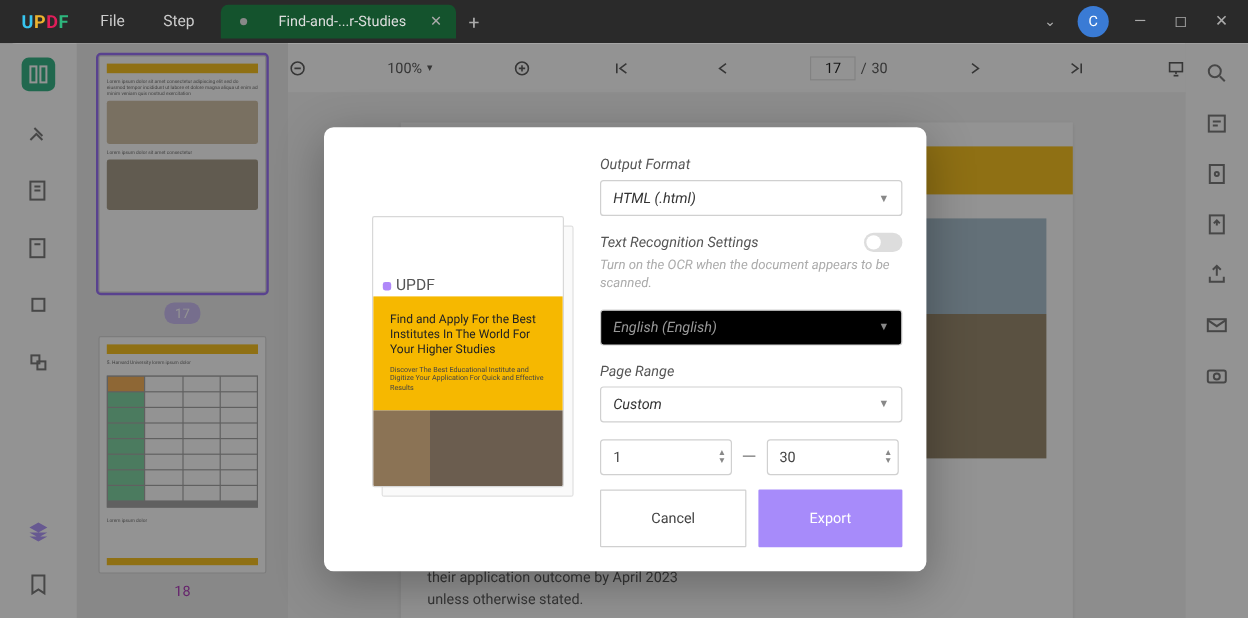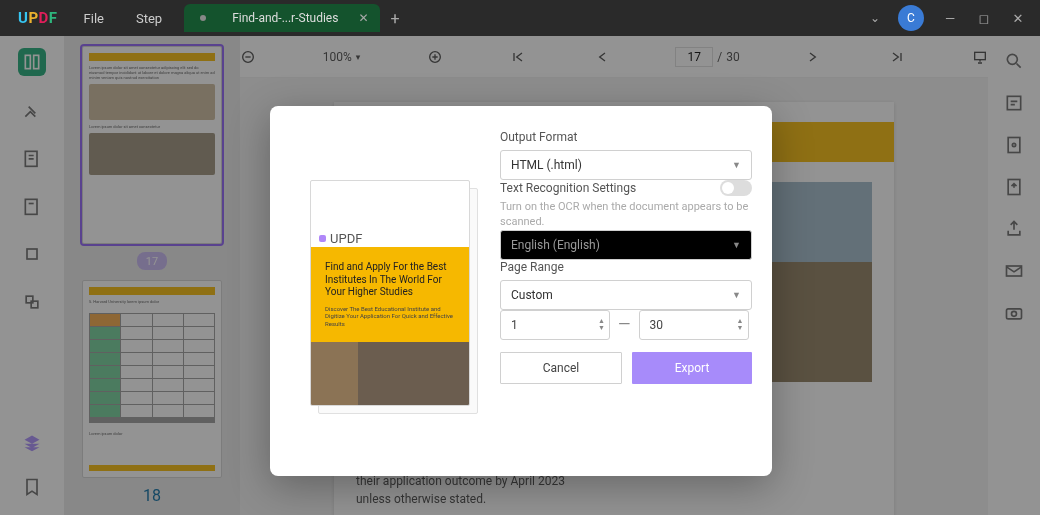--- a/index.html
+++ b/index.html
@@ -34,21 +34,21 @@
 .lefticons .layers { color:#a78bfa;}
 
 .thumbs { width:176px; background:#e9e9e9; padding:10px; overflow:hidden;}
 .thumb-card { width:140px; height:198px; background:#fff; margin:0 auto 8px; border:1px solid #d0d0d0; border-radius:2px; padding:6px; display:flex; flex-direction:column; gap:4px;}
 .thumb-card.sel { outline:2px solid #8b5cf6;}
 .tc-bar { height:8px; background:#f6b800;}
 .tc-lines { font-size:4px; color:#555; line-height:5px;}
 .tc-img { flex:0 0 auto; background:#cbb89a; height:36px; border-radius:2px;}
 .tc-img2 { background:#9a8f79; height:42px;}
 .page-badge { width:30px; height:18px; background:#c5b4f2; border-radius:8px; color:#fff; font-size:11px; display:flex; align-items:center; justify-content:center; margin:2px auto 10px;}
-.page-num { text-align:center; font-size:16px; color:#0369a1; margin-top:4px;}
+.page-num { text-align:center; font-size:12px; color:#a21caf; margin-top:4px;}
 .thumb-card.table .tbl { border:1px solid #999; height:110px; display:grid; grid-template-columns:repeat(4,1fr); grid-auto-rows:12px; gap:1px; background:#999;}
 .thumb-card.table .tbl div { background:#fff;}
 .thumb-card.table .tbl .g { background:#6ecf97;}
 .thumb-card.table .tbl .o { background:#f4a742;}
 
 
 .doc { flex:1; position:relative; background:#f3f3f3; display:flex; flex-direction:column;}
 .doc-toolbar { height:42px; background:#fff; display:flex; align-items:center; justify-content:space-between; gap:20px; font-size:12px; color:#444; border-bottom:1px solid #eee;}
 .doc-toolbar .t { display:flex; align-items:center; gap:4px; cursor:pointer; }
 .doc-toolbar svg { width:16px; height:16px; }
@@ -79,35 +79,35 @@
 .preview-stack .front { position:absolute; inset:0; background:#fff; border:1px solid #d8d8d8; border-radius:2px; overflow:hidden;}
 .front .ptop { height:18px; display:flex; align-items:center; padding:0 8px; font-size:13px; color:#555;margin-top:48px;}
 .front .ptop .plogo { width:7px; height:7px; background:#b088f9; border-radius:2px; margin-right:4px;}
 .front .pyell { background:#f6b800; padding:14px 14px;}
 .front .pyell h4 { font-size:10px; font-weight:400; color:#222; line-height:1.25; margin-bottom:6px;}
 .front .pyell .sub { font-size:6px; color:#444; line-height:1.3;}
 .front .pimg { height:90px; background:linear-gradient(90deg,#8b7355 30%,#6b5d4f 30%);}
 
 .dialog-right { flex:1; padding-left:10px;}
 .fieldlabel { font-size:12px; color:#555; margin-bottom:6px;}
-.field-row { }
+.field-row { margin-bottom:14px;font-style:italic;}
 .select { height:30px; border:1px solid #d0d0d0; border-radius:3px; padding:0 28px 0 10px; font-size:12px; color:#333; background:#fff; display:flex; align-items:center; position:relative; cursor:pointer;}
 .select .car { position:absolute; right:10px; font-size:9px; color:#888;}
 .select.disabled { background:#000000; color:#999;}
 .hint { font-size:11px; color:#aaa; line-height:1.4; margin-top:3px;}
 .toggle { width:32px; height:16px; background:#ddd; border-radius:8px; position:relative; cursor:pointer;}
 .toggle .knob { width:12px; height:12px; background:#fff; border-radius:50%; position:absolute; top:2px; left:2px;}
 .ocrhead { display:flex; align-items:center; justify-content:space-between;}
 .ocrhead .fieldlabel { margin:0;}
 .numrow { display:flex; align-items:center; gap:8px;}
 .numinput { width:110px; height:30px; border:1px solid #d0d0d0; border-radius:3px; padding:0 20px 0 10px; font-size:12px; color:#444; display:flex; align-items:center; position:relative;}
 .numinput .stepper { position:absolute; right:4px; display:flex; flex-direction:column; font-size:7px; color:#888; line-height:7px;}
 .dash { color:#888;}
 .btnrow { display:flex; gap:10px; margin-top:12px;}
-.btn { height:32px; border-radius:1px; font-size:12px; display:flex; align-items:center; justify-content:center; cursor:pointer; flex:1; }
+.btn { height:48px; border-radius:1px; font-size:12px; display:flex; align-items:center; justify-content:center; cursor:pointer; flex:1; }
 .btn.cancel { border:1px solid #d0d0d0; background:#fff; color:#444;}
 .btn.export { background:#a78bfa; color:#fff;}
 </style>
 </head>
 <body>
 
 <div class="titlebar">
   <div class="logo">
     <span>U</span>
       <span>P</span>

